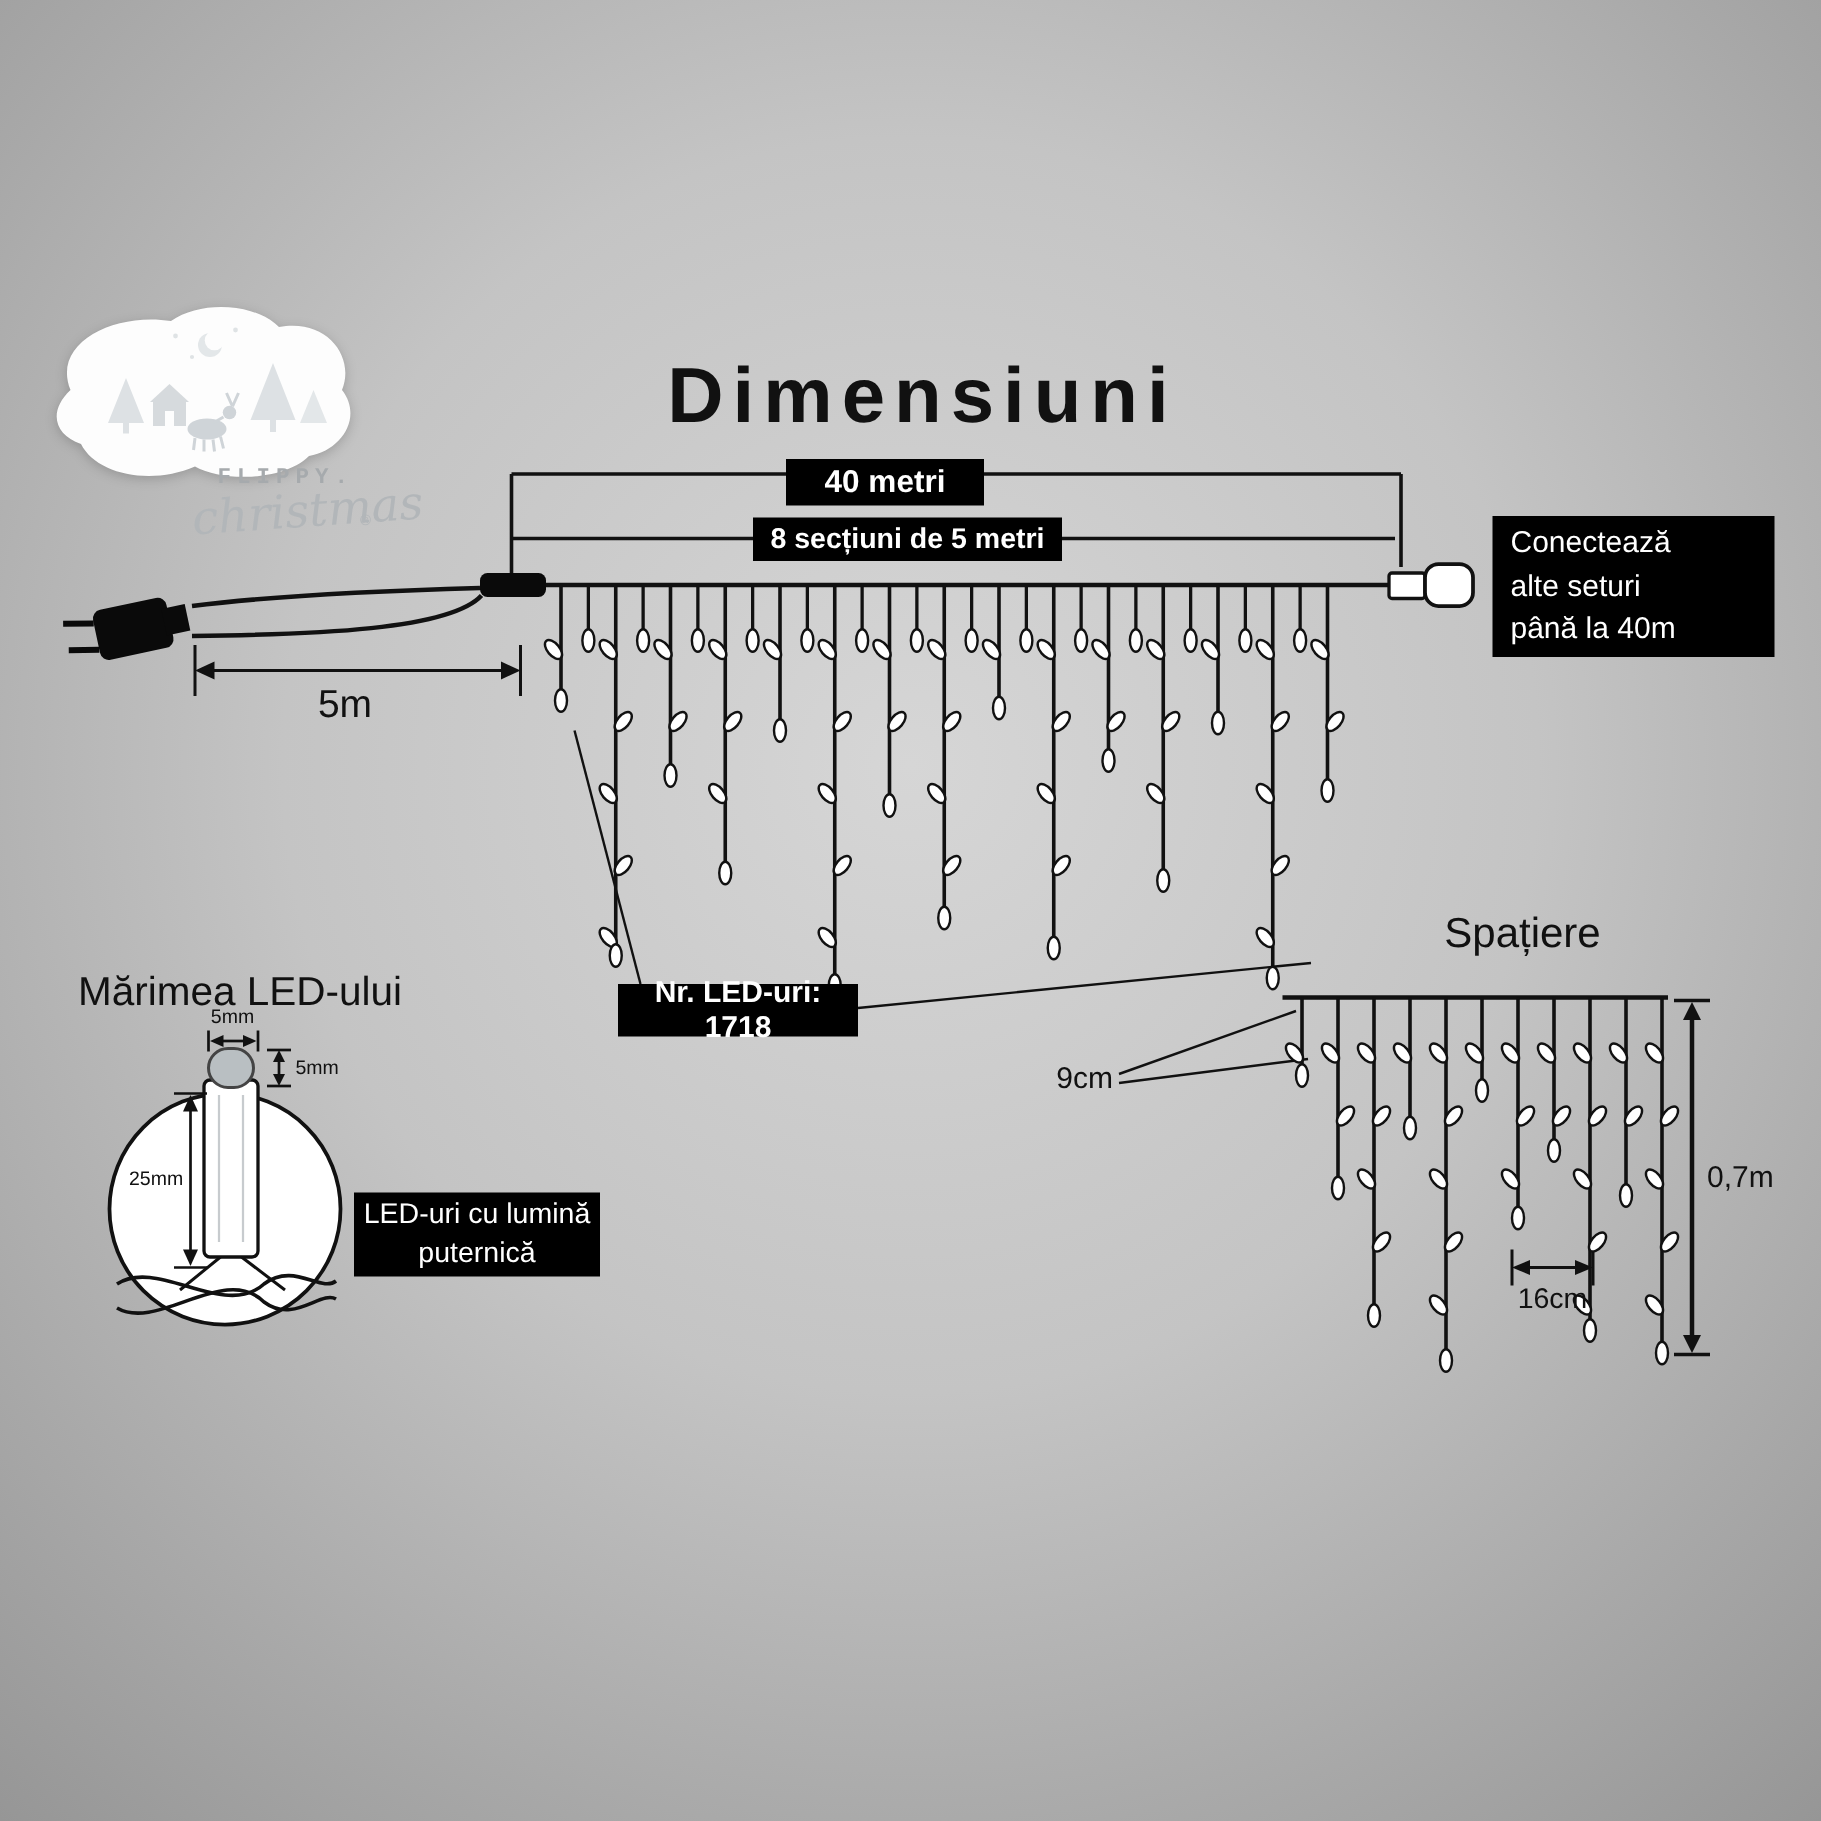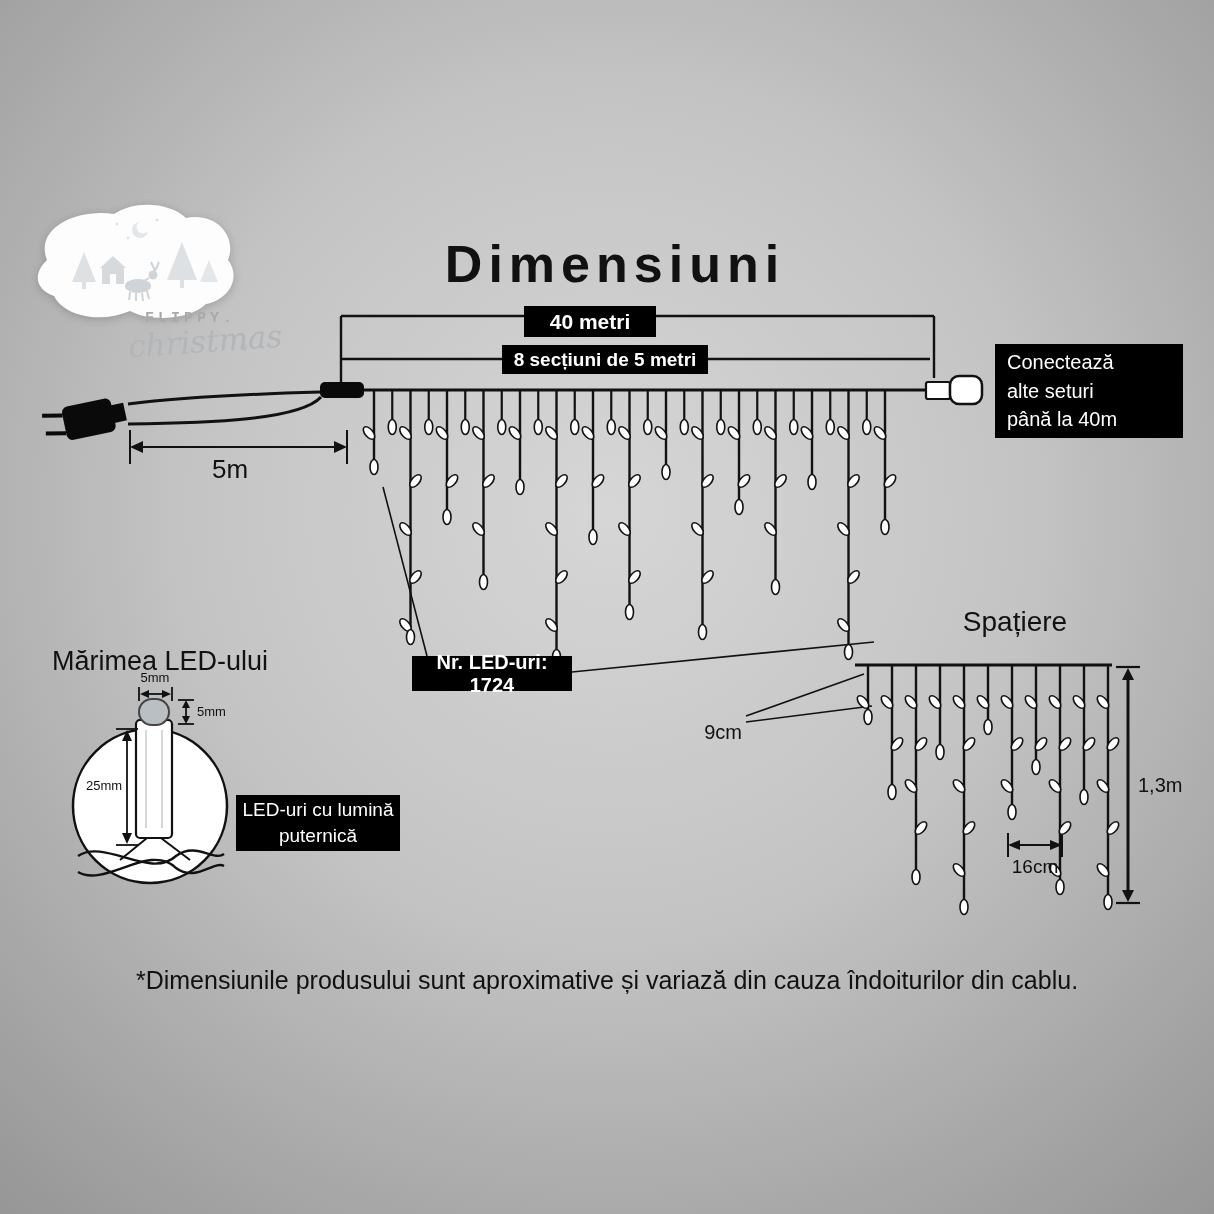--- a/index.html
+++ b/index.html
@@ -16,21 +16,21 @@
     white-space:pre-line;text-align:center;
   }
   .box.left{justify-content:flex-start;text-align:left;padding:0 12px;}
   .title{left:16px;right:0;top:234px;text-align:center;font-size:52px;font-weight:700;letter-spacing:6px;}
   .b40{left:524px;top:306px;width:132px;height:31px;font-size:21px;font-weight:700;}
   .bsec{left:502px;top:345px;width:206px;height:29px;font-size:19px;font-weight:700;}
   .l5m{left:180px;top:454px;width:100px;text-align:center;font-size:26px;}
   .bconnect{left:995px;top:344px;width:164px;height:94px;font-size:20px;line-height:1.42;}
   .bled{left:412px;top:656px;width:160px;height:35px;font-size:20px;font-weight:600;}
   .lspat{left:940px;top:606px;width:150px;text-align:center;font-size:28px;font-weight:400;}
-  .l9{left:688px;top:708px;width:54px;text-align:right;font-size:20px;margin-top:13px;}
+  .l9{left:688px;top:708px;width:54px;text-align:right;font-size:20px;}
   .l07{left:1138px;top:774px;font-size:20px;}
   .l16{left:1002px;top:856px;width:66px;text-align:center;font-size:19px;}
   .lmar{left:52px;top:646px;width:280px;font-size:27px;font-weight:500;}
   .l5mmw{left:131px;top:670px;width:48px;text-align:center;font-size:13px;}
   .l5mmc{left:197px;top:704px;font-size:13px;}
   .l25mm{left:76px;top:778px;font-size:13px;padding-left:10px;}
   .bcall{left:236px;top:795px;width:164px;height:56px;font-size:19px;line-height:1.35;}
   .disc{left:0;right:0;top:966px;text-align:center;font-size:25px;}
   .logo{position:absolute;left:22px;top:198px;width:225px;height:175px;}
   .logo svg{filter:drop-shadow(0 2px 4px rgba(0,0,0,.18));}
@@ -336,26 +336,25 @@
   <div class="lbl lchristmas">christmas</div>
   <div class="lbl lreg">®</div>
 
   <div class="lbl title">Dimensiuni</div>
   <div class="box b40">40 metri</div>
   <div class="box bsec">8 secțiuni de 5 metri</div>
   <div class="lbl l5m">5m</div>
   <div class="box left bconnect">Conectează
 alte seturi
 până la 40m</div>
-  <div class="box bled">Nr. LED-uri: 1724</div>
+  <div class="box bled">Nr. LED-uri: 1718</div>
   <div class="lbl lspat">Spațiere</div>
   <div class="lbl l9">9cm</div>
-  <div class="lbl l07">1,3m</div>
+  <div class="lbl l07">0,7m</div>
   <div class="lbl l16">16cm</div>
   <div class="lbl lmar">Mărimea LED-ului</div>
   <div class="lbl l5mmw">5mm</div>
   <div class="lbl l5mmc">5mm</div>
   <div class="lbl l25mm">25mm</div>
   <div class="box bcall">LED-uri cu lumină
 puternică</div>
-  <div class="lbl disc">*Dimensiunile produsului sunt aproximative și variază din cauza îndoiturilor din cablu.</div>
 
 </div>
 
 </body></html>

